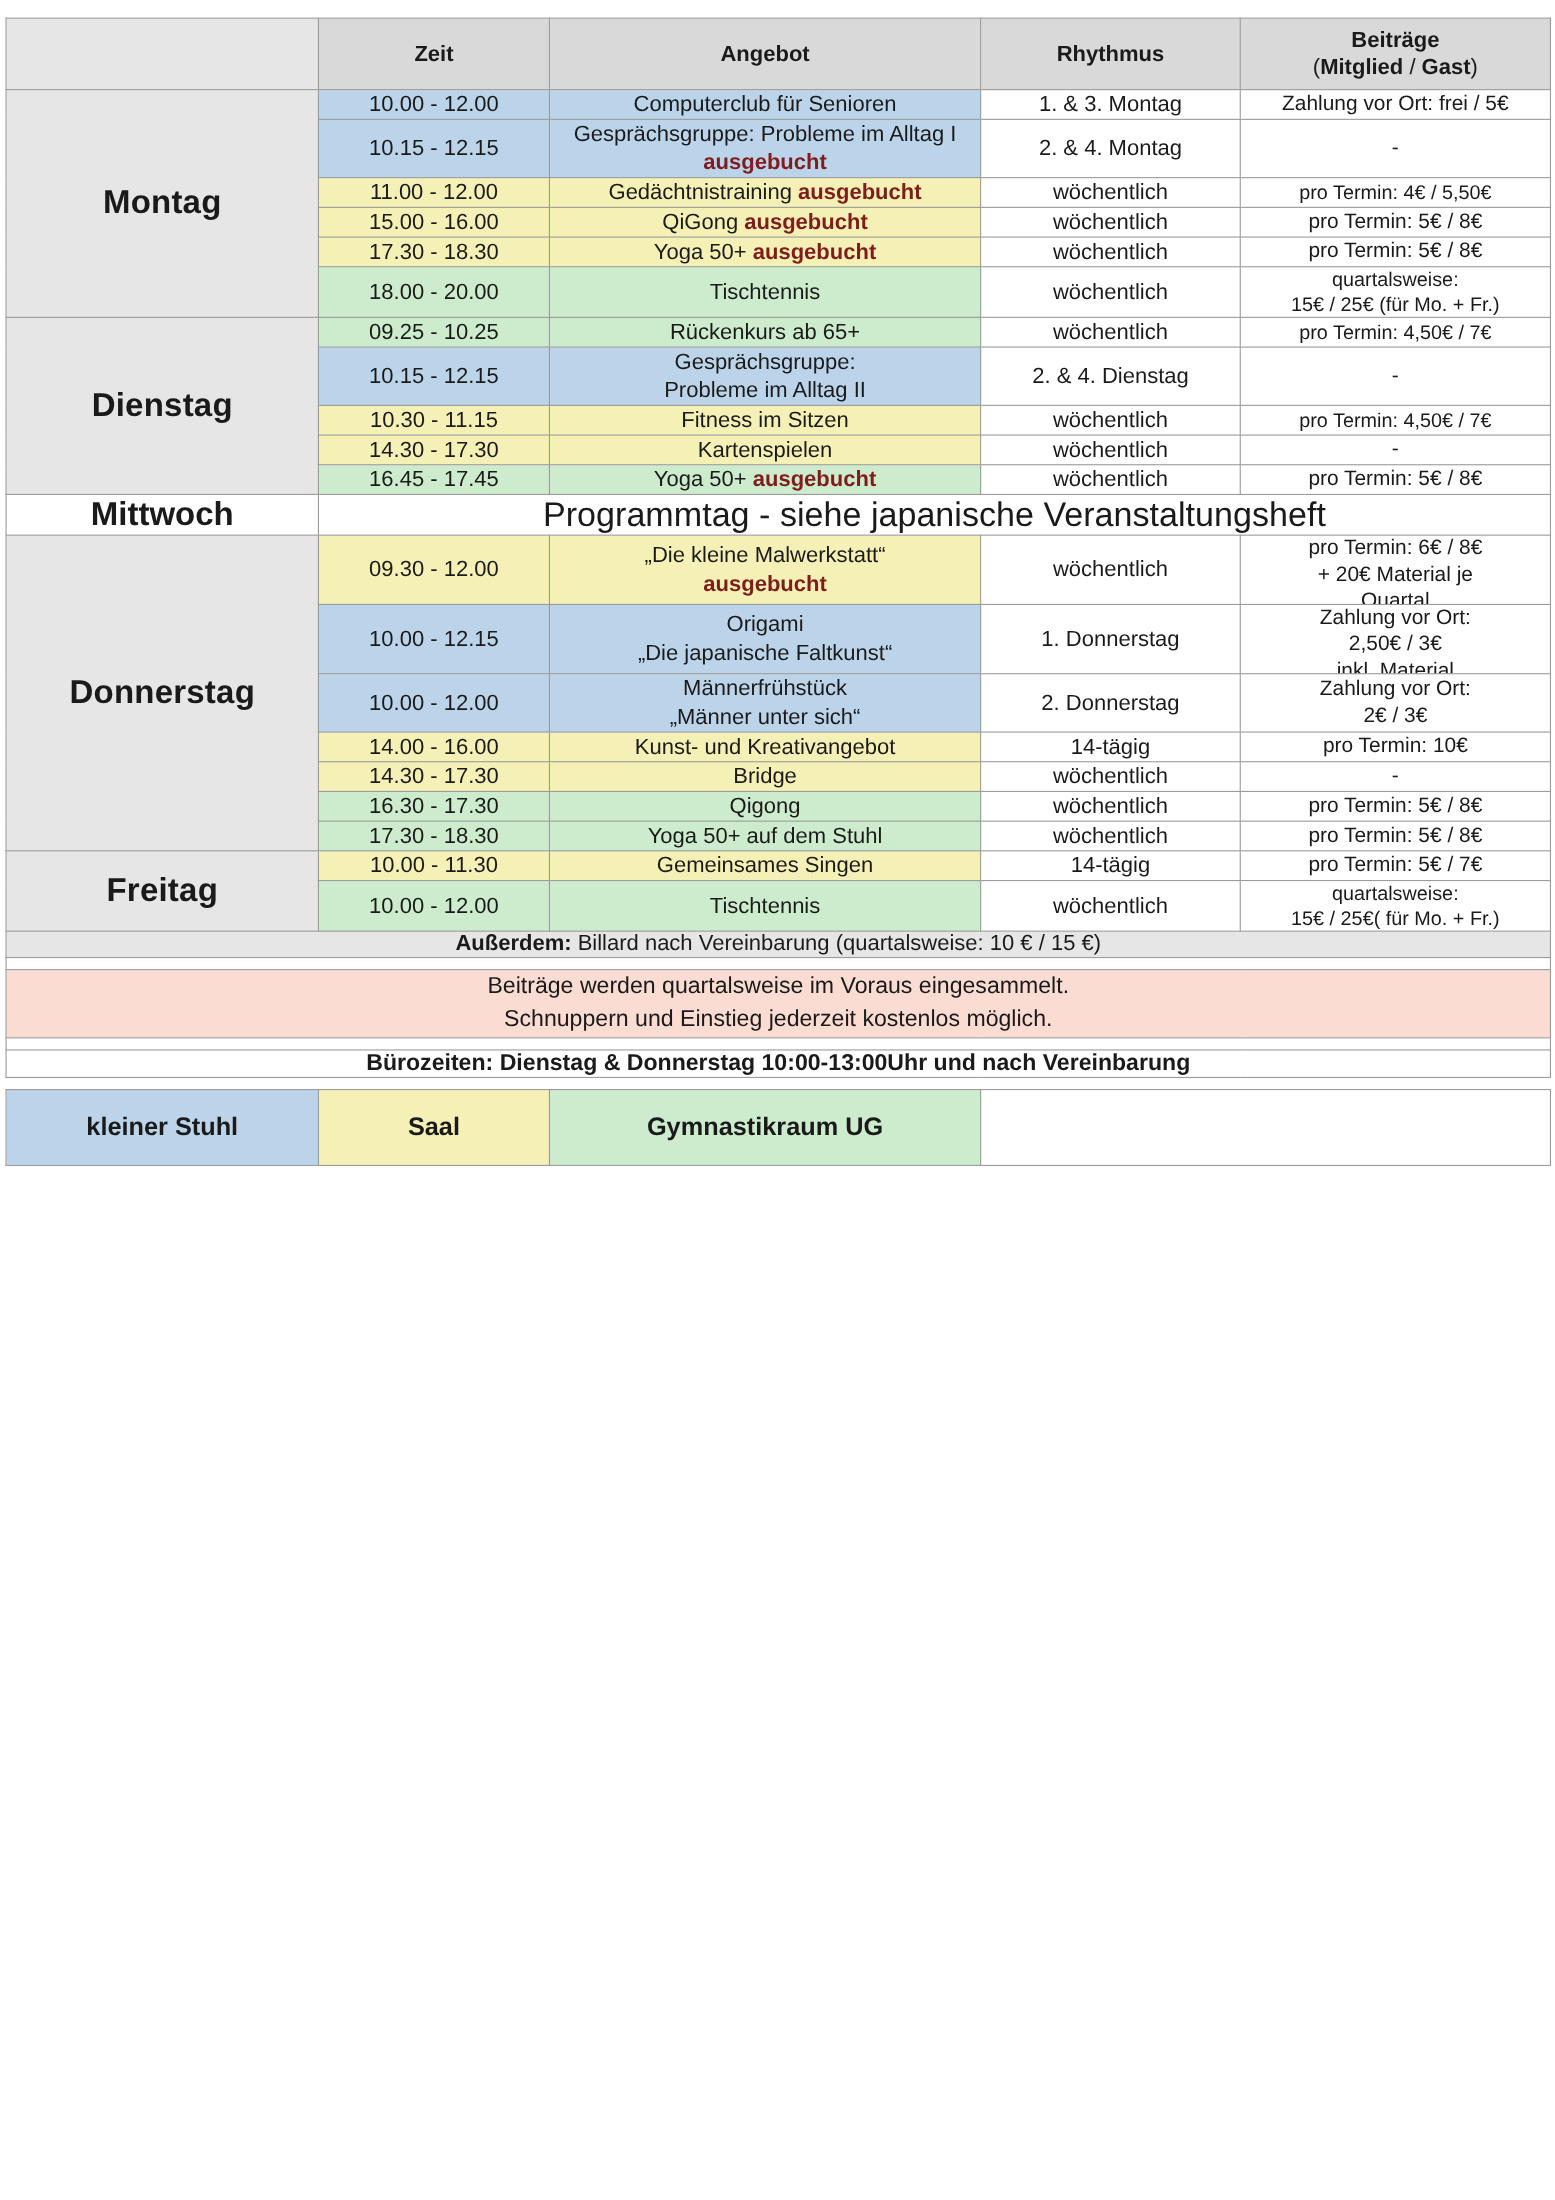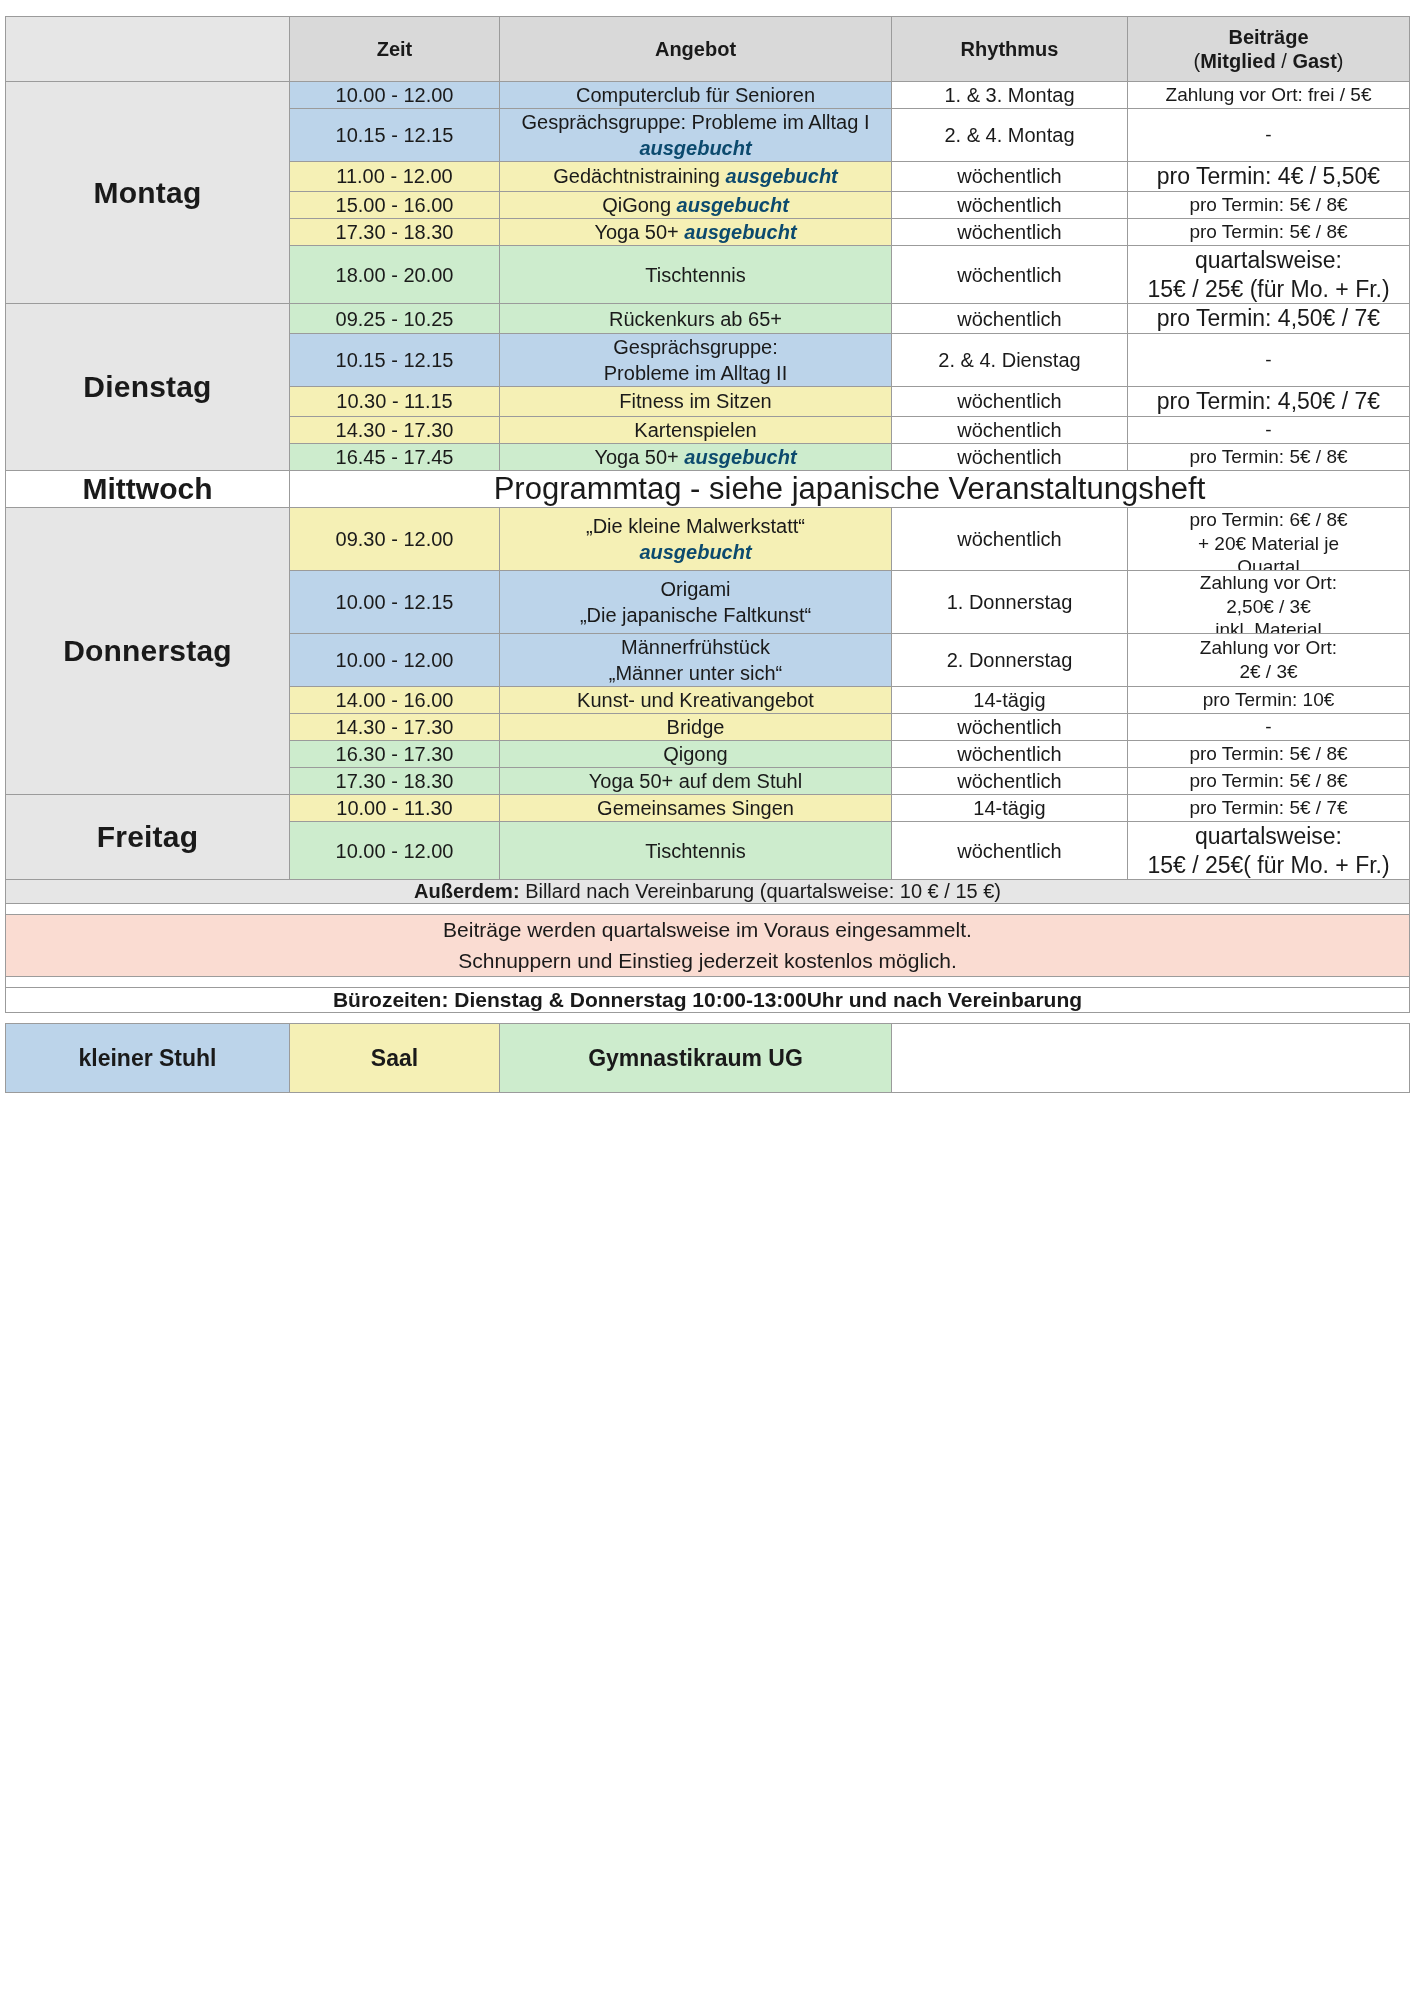--- a/index.html
+++ b/index.html
@@ -64,26 +64,25 @@
 
   td.cell {
     font-size: 20px;
     line-height: 1.3;
     padding: 10px 6px;
   }
   td.time { font-size: 20px; }
   td.offer { font-size: 20px; }
   td.rhy { font-size: 20px; background: #ffffff; }
   td.fee { font-size: 19px; background: #ffffff; line-height: 1.25; }
-  td.fee.small { font-size: 23px; }
+  td.fee.small { font-size: 18px; }
 
   .ausgebucht {
-    color: #0c4a6e;
-    font-weight: bold;
-    font-style: italic;
+    color: #7f1d1d;
+    font-weight: bold;
   }
   .overflowfee {
     max-height: 62px;
     overflow: hidden;
     display: block;
   }
 
   
   .mittwoch-day {
     background: #ffffff;

